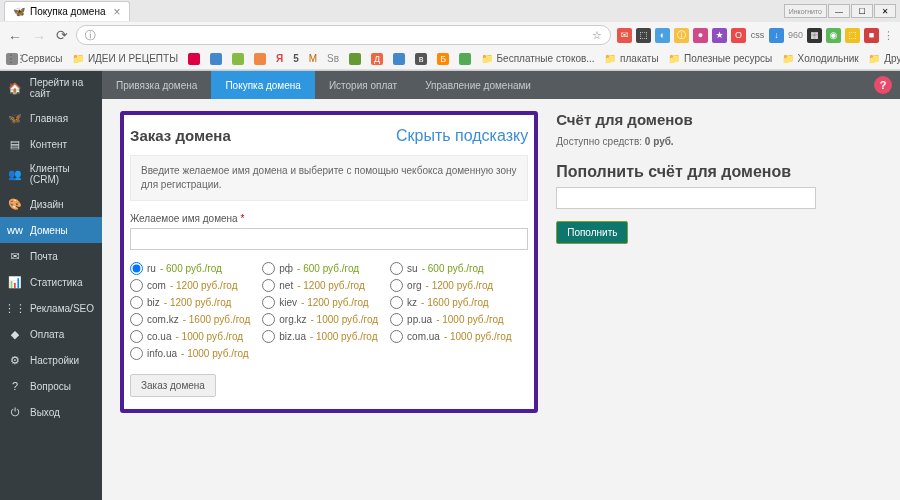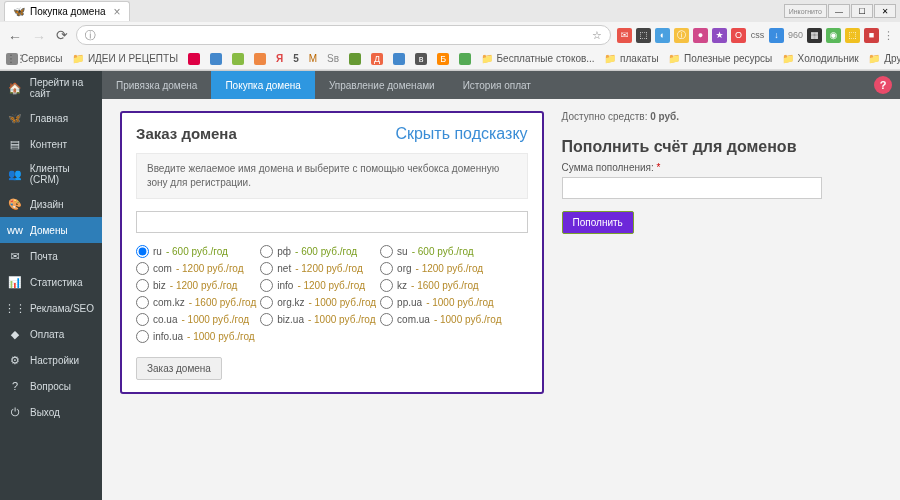--- a/index.html
+++ b/index.html
@@ -34,40 +34,40 @@
 .side-item.active { background: #2e7eb8; color: #fff; }
 .side-icon { width: 14px; height: 14px; display: flex; align-items: center; justify-content: center; font-size: 11px; }
 
 .main { flex: 1; display: flex; flex-direction: column; background: #f3f3f3; position: relative; }
 .topnav { display: flex; background: #555b5e; height: 28px; align-items: stretch; }
 .topnav-item { color: #c5cbd0; font-size: 10px; padding: 0 14px; display: flex; align-items: center; cursor: pointer; }
 .topnav-item.active { background: #2e97e0; color: #fff; }
 .help-circle { margin-left: auto; width: 18px; height: 18px; border-radius: 50%; background: #e94b6a; color: #fff; align-self: center; margin-right: 8px; display: flex; align-items: center; justify-content: center; font-size: 11px; font-weight: bold; }
 
 .content { display: flex; gap: 18px; padding: 12px 18px; }
-.panel { background: #fff; border: 2px solid #4c1d95; border-radius: 3px; padding: 12px 14px; }
+.panel { background: #fff; border: 4px solid #4c1d95; border-radius: 3px; padding: 12px 6px; }
 .panel.left { flex: 1.1; }
 .panel.right { flex: 0.9; background: transparent; border: none; padding: 0; }
 .panel h2 { font-size: 15px; font-weight: bold; color: #444; margin-bottom: 10px; display: flex; justify-content: space-between; align-items: baseline; }
 .hide-hint { font-size: 16px; color: #3a8dd6; font-weight: normal; }
 .intro { background: #f6f6f6; border: 1px solid #eaeaea; padding: 8px 10px; font-size: 10px; color: #666; margin-bottom: 12px; line-height: 1.4; }
 .field-label { font-size: 10px; color: #555; margin-bottom: 4px; }
 .field-label .req { color: #c00; }
 .text-input { width: 100%; border: 1px solid #ccc; padding: 4px 6px; font-size: 11px; margin-bottom: 12px; height: 22px; }
 
-.tld-grid { display: grid; grid-template-columns: repeat(4, 1fr); gap: 4px 4px; margin-bottom: 14px; }
+.tld-grid { display: grid; grid-template-columns: repeat(4, 1fr); gap: 4px 12px; margin-bottom: 14px; }
 .tld { display: flex; align-items: center; gap: 4px; font-size: 10px; color: #555; white-space: nowrap; }
 .tld input { margin: 0; }
 .price { font-weight: normal; }
 .price.g { color: #7a9e1f; }
 .price.o { color: #b58a2a; }
 
 .info-line { font-size: 10px; color: #666; margin-bottom: 10px; }
 .btn { background: #f0f0f0; border: 1px solid #ccc; padding: 5px 10px; font-size: 10px; color: #555; cursor: pointer; border-radius: 2px; }
-.btn.green { background: #6d28d9; border-color: #7aa32b; color: #fff; }
+.btn.green { background: #0f766e; border-color: #7aa32b; color: #fff; }
 
 .right h2 { font-size: 15px; color: #444; margin-bottom: 8px; }
 .avail { font-size: 10px; color: #666; margin-bottom: 16px; }
 .sub { font-size: 16px; font-weight: bold; color: #444; margin-bottom: 6px; }
 </style>
 </head>
 <body>
 
 <div class="browser-chrome">
   <div class="tab-bar">
@@ -235,31 +235,32 @@
       </div>
       <div class="side-item">
         <span class="side-icon">⏻</span>
         <span>Выход</span>
       </div>
     </div>
   <div class="main">
     <div class="topnav" id="topnav">
       <div class="topnav-item">Привязка домена</div>
         <div class="topnav-item active">Покупка домена</div>
+        <div class="topnav-item">История оплат</div>
         <div class="topnav-item">Управление доменами</div>
-        <div class="topnav-item">История оплат</div>
         <span class="help-circle">?</span>
     </div>
     <div class="content">
       <div class="panel left">
         <h2>
           <span>Заказ домена</span>
           <a class="hide-hint">Скрыть подсказку</a>
         </h2>
         <div class="intro">Введите желаемое имя домена и выберите с помощью чекбокса доменную зону для регистрации.</div>
+        <div class="field-label"><span>Желаемое имя домена</span> <span class="req">*</span></div>
         <input class="text-input" type="text" style="">
         <div class="tld-grid" id="tldgrid">
             <label class="tld">
               <input type="radio" name="tld" checked="" style=""> 
               <span>ru</span> 
               <span class="price g">- 600 руб./год</span>
             </label>
             <label class="tld">
               <input type="radio" name="tld" style=""> 
               <span>рф</span> 
@@ -287,21 +288,21 @@
               <span class="price o">- 1200 руб./год</span>
             </label>
             <label class="tld"></label>
             <label class="tld">
               <input type="radio" name="tld" style=""> 
               <span>biz</span> 
               <span class="price o">- 1200 руб./год</span>
             </label>
             <label class="tld">
               <input type="radio" name="tld" style=""> 
-              <span>info</span> 
+              <span>kiev</span> 
               <span class="price o">- 1200 руб./год</span>
             </label>
             <label class="tld">
               <input type="radio" name="tld" style=""> 
               <span>kz</span> 
               <span class="price o">- 1600 руб./год</span>
             </label>
             <label class="tld"></label>
             <label class="tld">
               <input type="radio" name="tld" style=""> 
@@ -337,23 +338,23 @@
             <label class="tld"></label>
             <label class="tld">
               <input type="radio" name="tld" style=""> 
               <span>info.ua</span> 
               <span class="price o">- 1000 руб./год</span>
             </label>
           </div>
         <button class="btn">Заказ домена</button>
       </div>
       <div class="panel right">
+        <h2>Счёт для доменов</h2>
         <div class="avail">
           <span>Доступно средств:</span> <b>0 руб.</b>
         </div>
         <div class="sub">Пополнить счёт для доменов</div>
-        <div class="field-label"><span>Сумма пополнения:</span> <span class="req">*</span></div>
         <input class="text-input" type="text" style="max-width: 260px;">
         <button class="btn green">Пополнить</button>
       </div>
     </div>
   </div>
 </div>
 
 </body></html>

